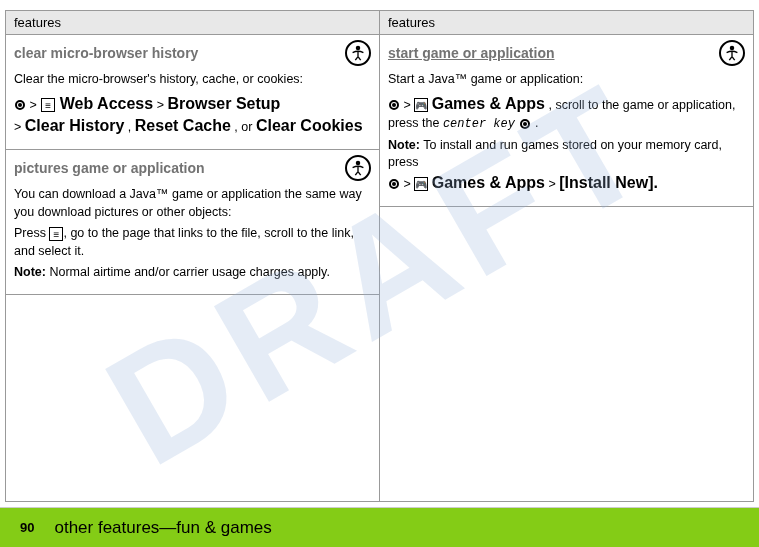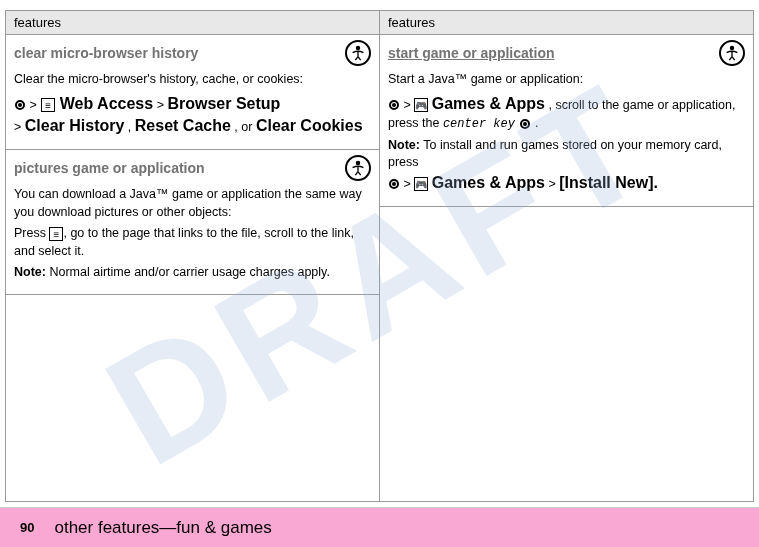--- a/index.html
+++ b/index.html
@@ -28,21 +28,21 @@
       font-family: Arial Black, sans-serif;
     }
 
     
     .bottom-bar {
       position: absolute;
       bottom: 0;
       left: 0;
       width: 100%;
       height: 40px;
-      background: #f9a8d4;
+      background: #84cc16;
       display: flex;
       align-items: center;
       padding: 0 20px;
       border-top: 1px solid #ccc;
     }
 
     .page-number {
       font-size: 13px;
       font-weight: bold;
       color: #000;

